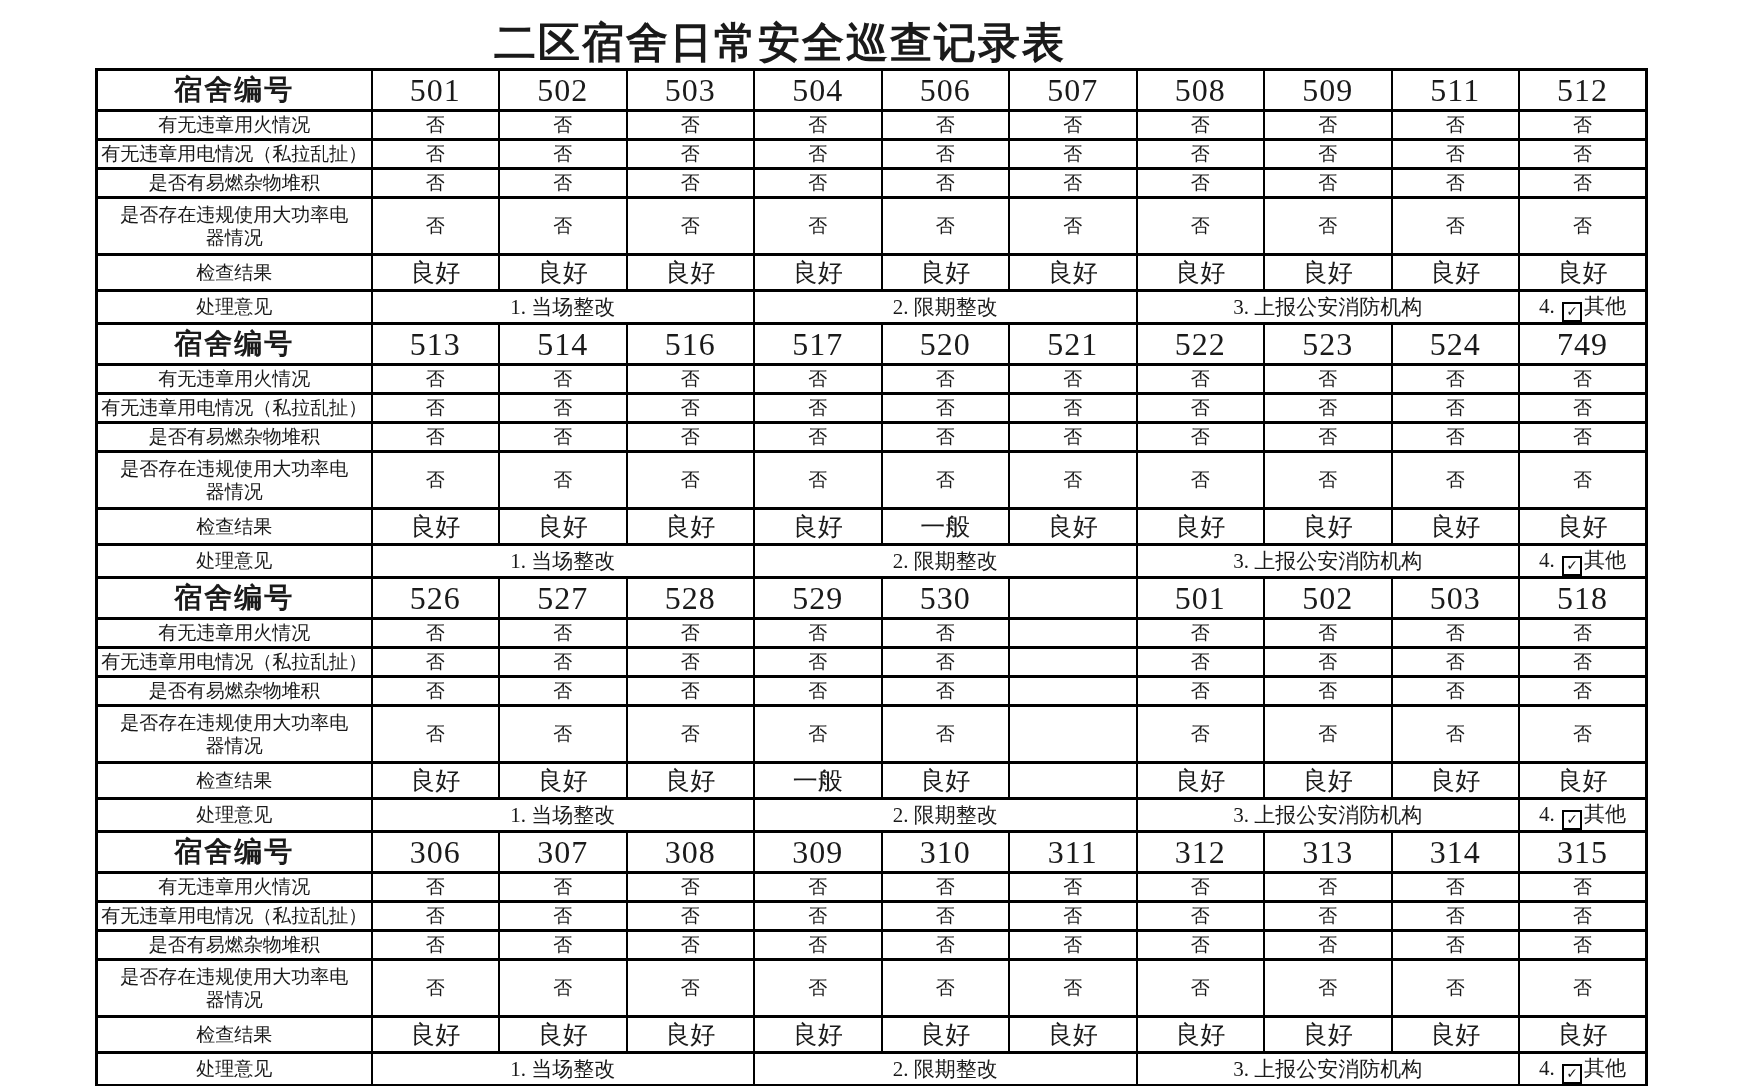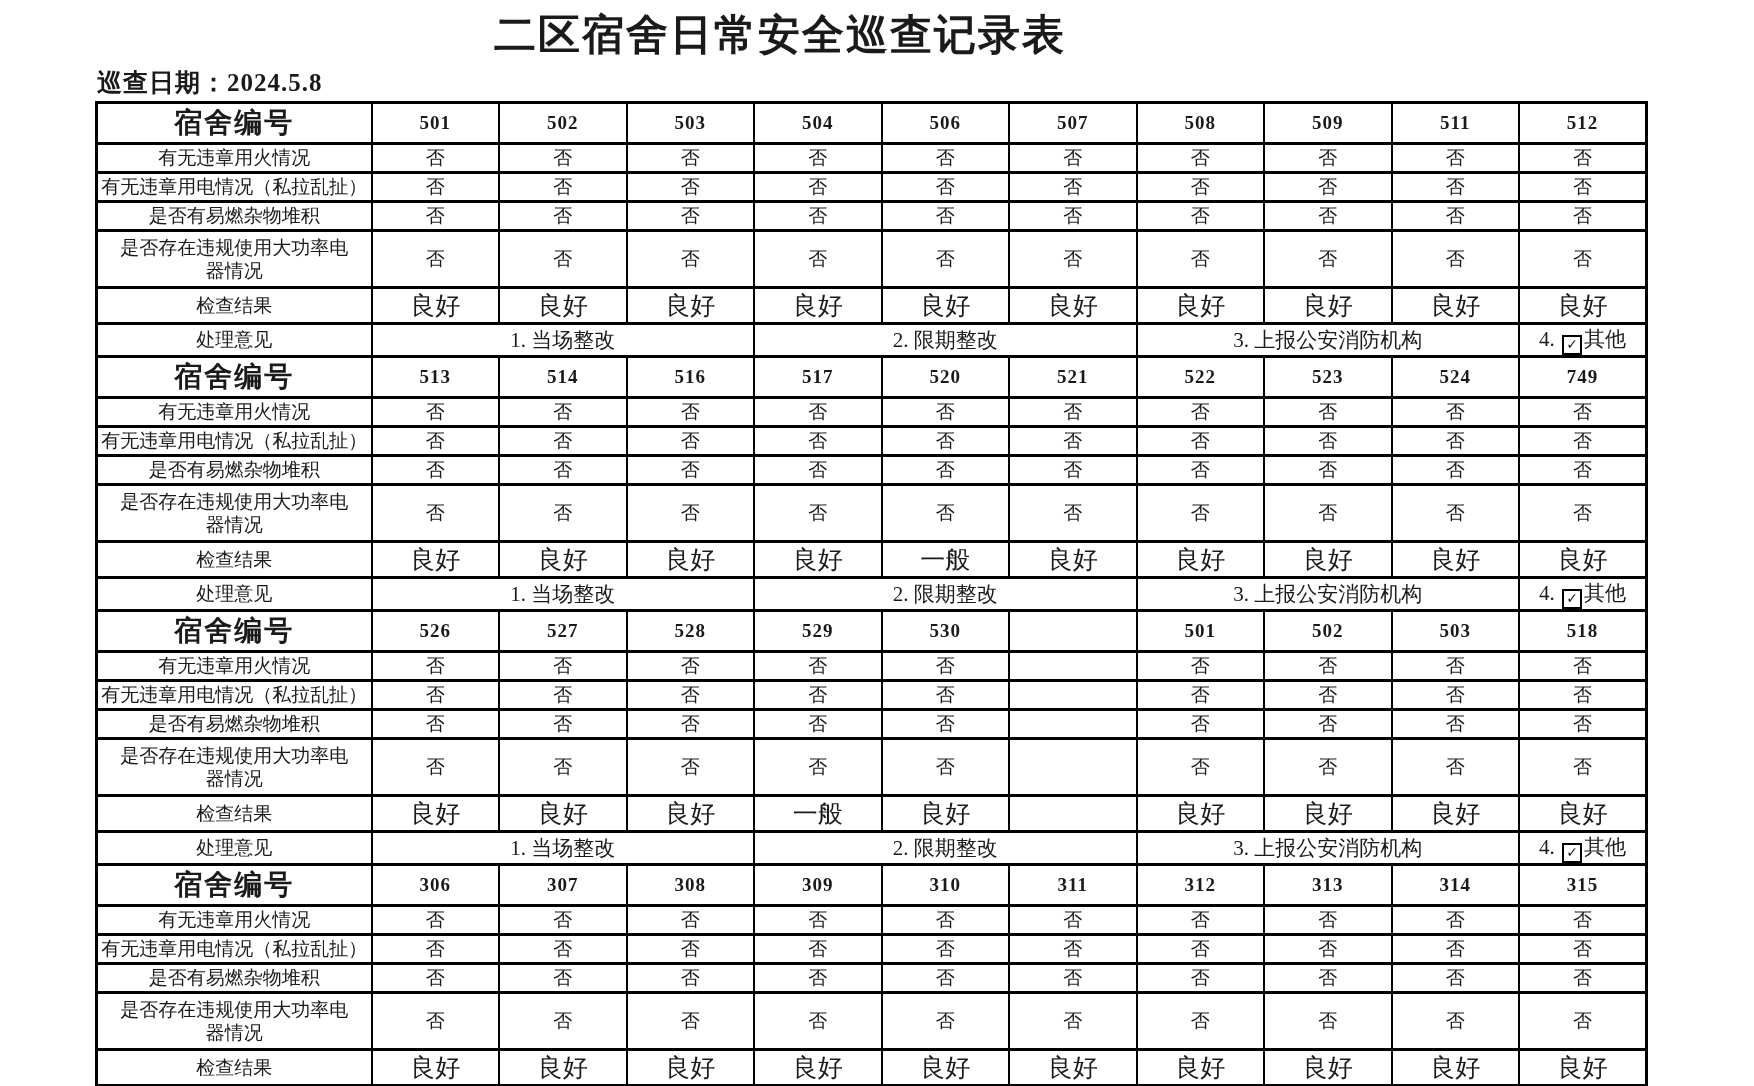--- a/index.html
+++ b/index.html
@@ -12,21 +12,21 @@
     color: #1a1a1a;
   }
   .page {
     width: 1754px;
     height: 1086px;
     overflow: hidden;
   }
   .doc-title {
     width: 1560px;
     margin: 0;
-    padding-top: 10px;
+    padding-top: 18px;
     text-align: center;
     font-size: 42px;
     font-weight: bold;
     letter-spacing: 2px;
     line-height: 1.2;
   }
   .date-line {
     margin: 6px 0 2px 97px;
     font-size: 25px;
     font-weight: bold;
@@ -64,23 +64,22 @@
     padding: 0 20px;
     line-height: 1.25;
     font-family: Liberation Serif, serif;
   }
   td.head-label {
     font-size: 28px;
     font-weight: bold;
     letter-spacing: 2px;
   }
   td.num {
-    font-size: 19px;
+    font-size: 32px;
     letter-spacing: 1px;
-    font-weight: bold;
   }
   td.ans {
     font-size: 19px;
   }
   td.res {
     font-size: 25px;
   }
   td.opinion {
     font-size: 21px;
   }
@@ -95,21 +94,20 @@
     font-family: "DejaVu Sans", sans-serif;
     vertical-align: -3px;
     margin: 0 2px;
   }
 </style>
 </head>
 <body>
 
 <div class="page">
   <h1 class="doc-title">二区宿舍日常安全巡查记录表</h1>
-  <div class="date-line">巡查日期：2024.5.8</div>
 
   <table class="insp">
     <colgroup>
       <col style="width:275px">
       <col>
         <col>
         <col>
         <col>
         <col>
         <col>

